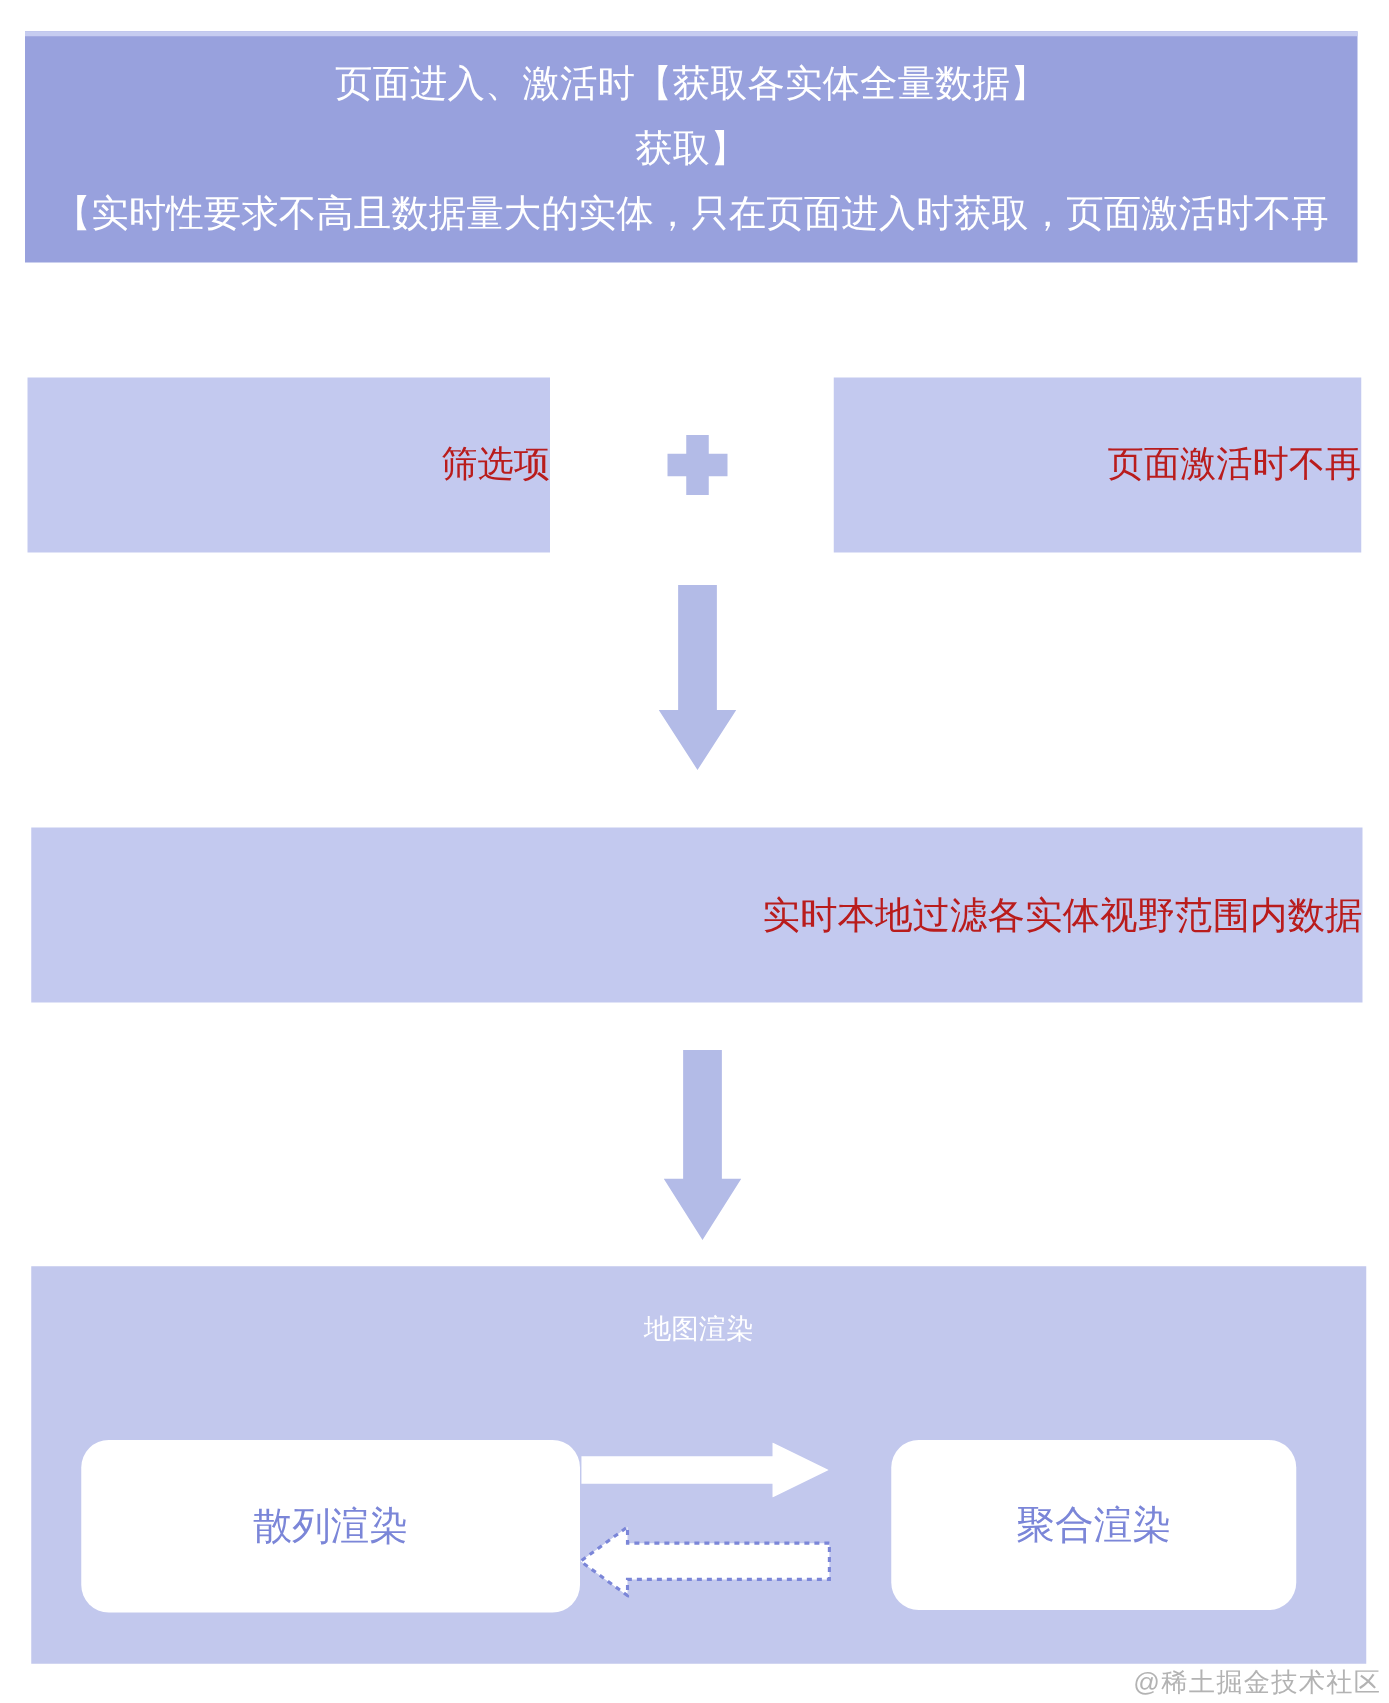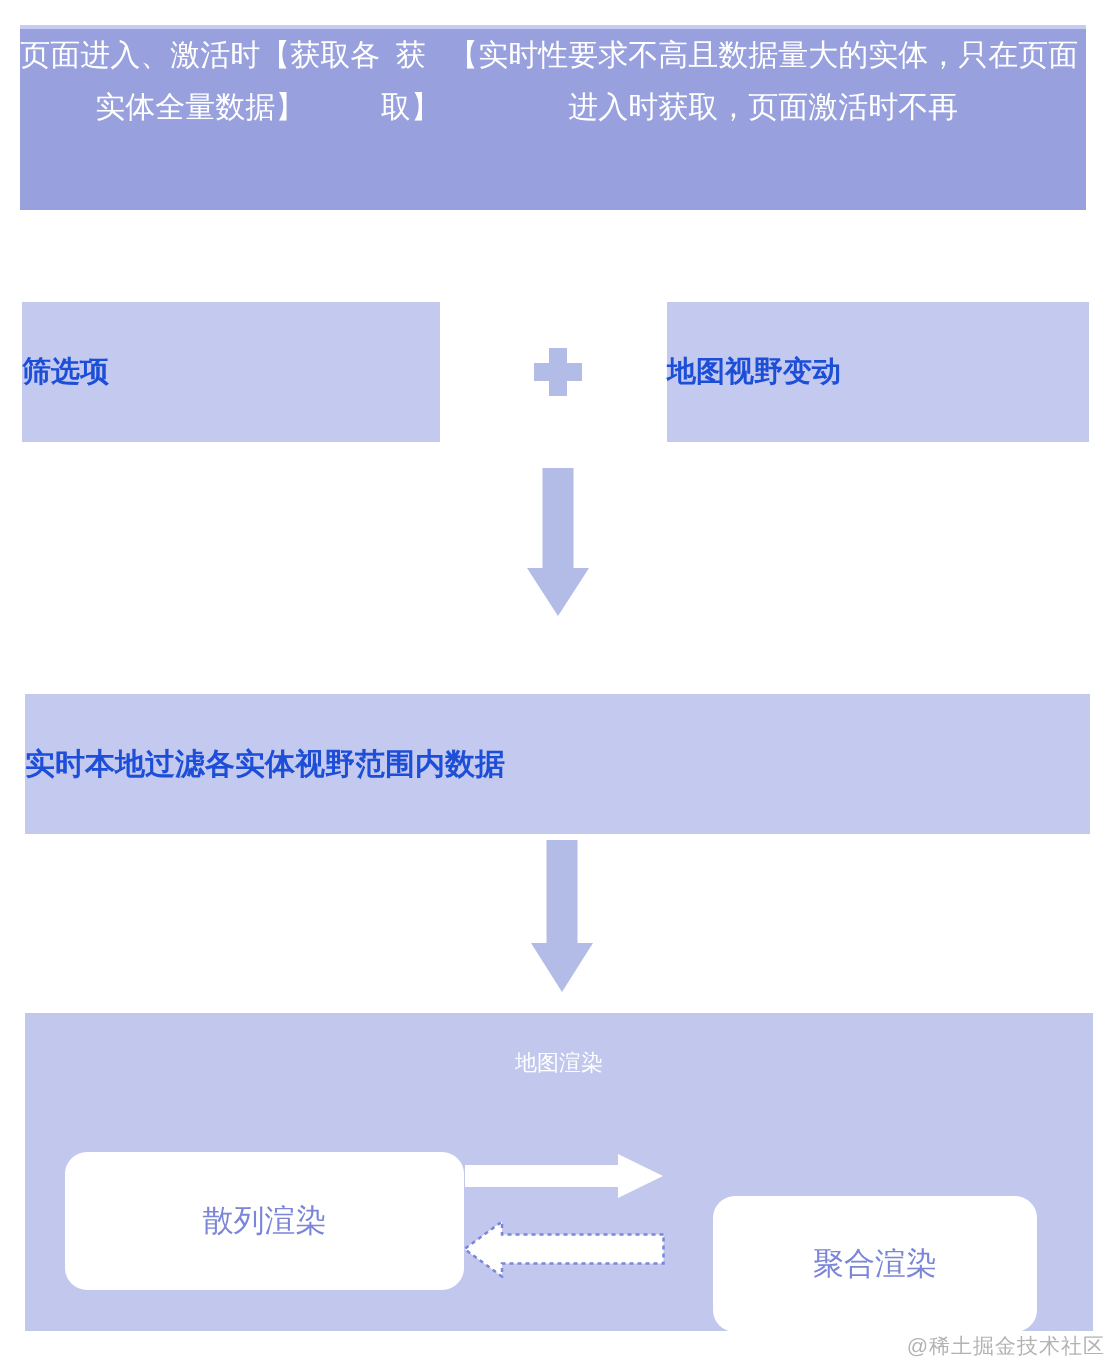--- a/index.html
+++ b/index.html
@@ -8,56 +8,56 @@
     font-family:"Liberation Sans","DejaVu Sans",sans-serif;
   }
   .canvas{position:absolute;inset:0;}
 
   
   .header-box{
     position:absolute;left:20px;top:25px;width:1066px;height:185px;
     background:var(--box-dark);
     border-top:4px solid var(--box-edge);
     box-sizing:border-box;
-    display:flex;flex-direction:row;justify-content:center;
+    display:flex;flex-direction:column;justify-content:center;
     color:#fff;font-size:30px;line-height:52px;text-align:center;
     font-weight:500;
   }
 
   
   .box{
     position:absolute;background:var(--box-light);
-    display:flex;align-items:center;justify-content:flex-start;
-    color:#1d4ed8;font-size:29px;font-weight:700;
+    display:flex;align-items:center;justify-content:flex-end;
+    color:#b91c1c;font-size:29px;font-weight:400;
   }
   .box-filter{left:22px;top:302px;width:418px;height:140px;}
   .box-viewport{left:667px;top:302px;width:422px;height:140px;}
   .plus-icon{position:absolute;left:531px;top:346px;width:54px;height:52px;}
 
   .arrow-down-1{position:absolute;left:527px;top:468px;width:62px;height:148px;}
   .arrow-down-2{position:absolute;left:531px;top:840px;width:62px;height:152px;}
 
-  .box-localfilter{left:25px;top:662px;width:1065px;height:140px;font-size:30px;margin-top:32px;}
+  .box-localfilter{left:25px;top:662px;width:1065px;height:140px;font-size:30px;}
 
   
   .render-box{
     position:absolute;left:25px;top:1013px;width:1068px;height:318px;
     background:var(--box-render);
   }
   .render-title{
     position:absolute;left:25px;top:1048px;width:1068px;
     text-align:center;color:#fff;font-size:22px;font-weight:500;
   }
   .white-box{
     position:absolute;background:#ffffff;border-radius:22px;
     display:flex;align-items:center;justify-content:center;
     color:var(--accent-text);font-size:31px;font-weight:500;
   }
   .white-box-scatter{left:65px;top:1152px;width:399px;height:138px;}
-  .white-box-cluster{left:713px;top:1152px;width:324px;height:136px;margin-top:44px;}
+  .white-box-cluster{left:713px;top:1152px;width:324px;height:136px;}
   .arrow-right{position:absolute;left:465px;top:1154px;width:198px;height:44px;}
   .arrow-left-dashed{position:absolute;left:463px;top:1220px;width:202px;height:58px;}
 
   .watermark{
     position:absolute;right:6px;top:1332px;
     color:var(--watermark);font-size:21px;letter-spacing:1px;
   }
 </style>
 </head>
 <body>
@@ -73,21 +73,21 @@
   <div class="box box-filter">
     <span>筛选项</span>
   </div>
 
   <svg class="plus-icon" viewBox="0 0 54 52" aria-hidden="true">
     <rect x="18" y="2" width="18" height="48" fill="#b3bbe7"></rect>
     <rect x="3" y="17" width="48" height="18" fill="#b3bbe7"></rect>
   </svg>
 
   <div class="box box-viewport">
-    <span>地图视野变动</span>
+    <span>页面激活时不再</span>
   </div>
 
   <svg class="arrow-down-1" viewBox="0 0 62 148" aria-hidden="true">
     <polygon points="15.5,0 46.5,0 46.5,100 62,100 31,148 0,100 15.5,100" fill="#b3bbe7"></polygon>
   </svg>
 
   <div class="box box-localfilter">
     <span>实时本地过滤各实体视野范围内数据</span>
   </div>
 

